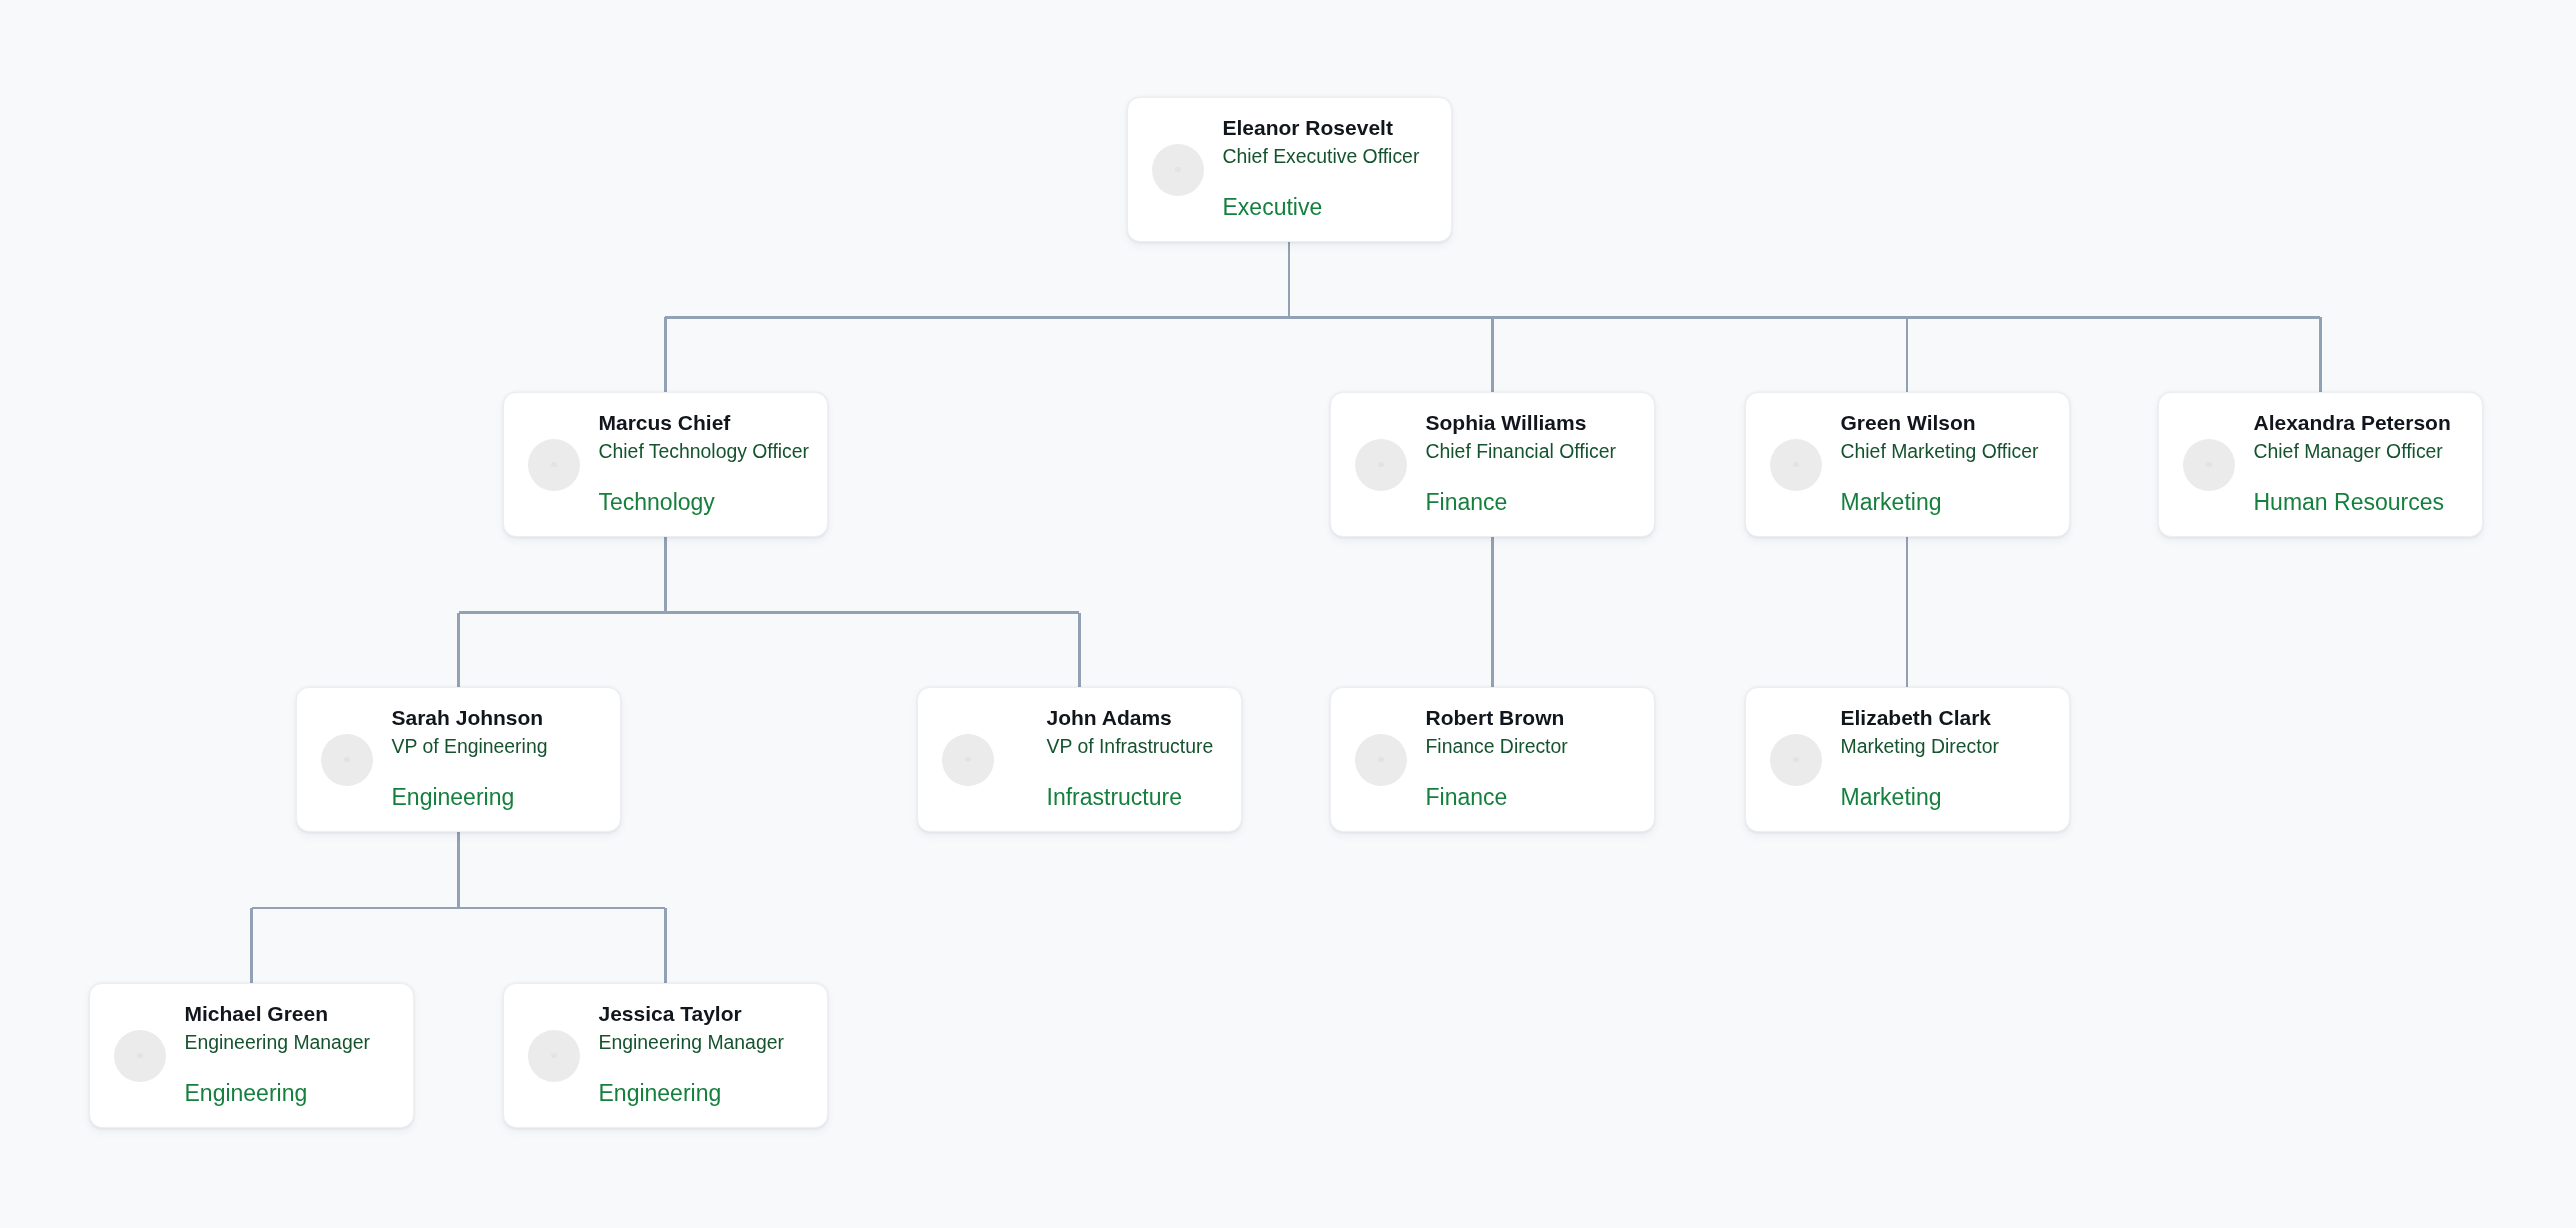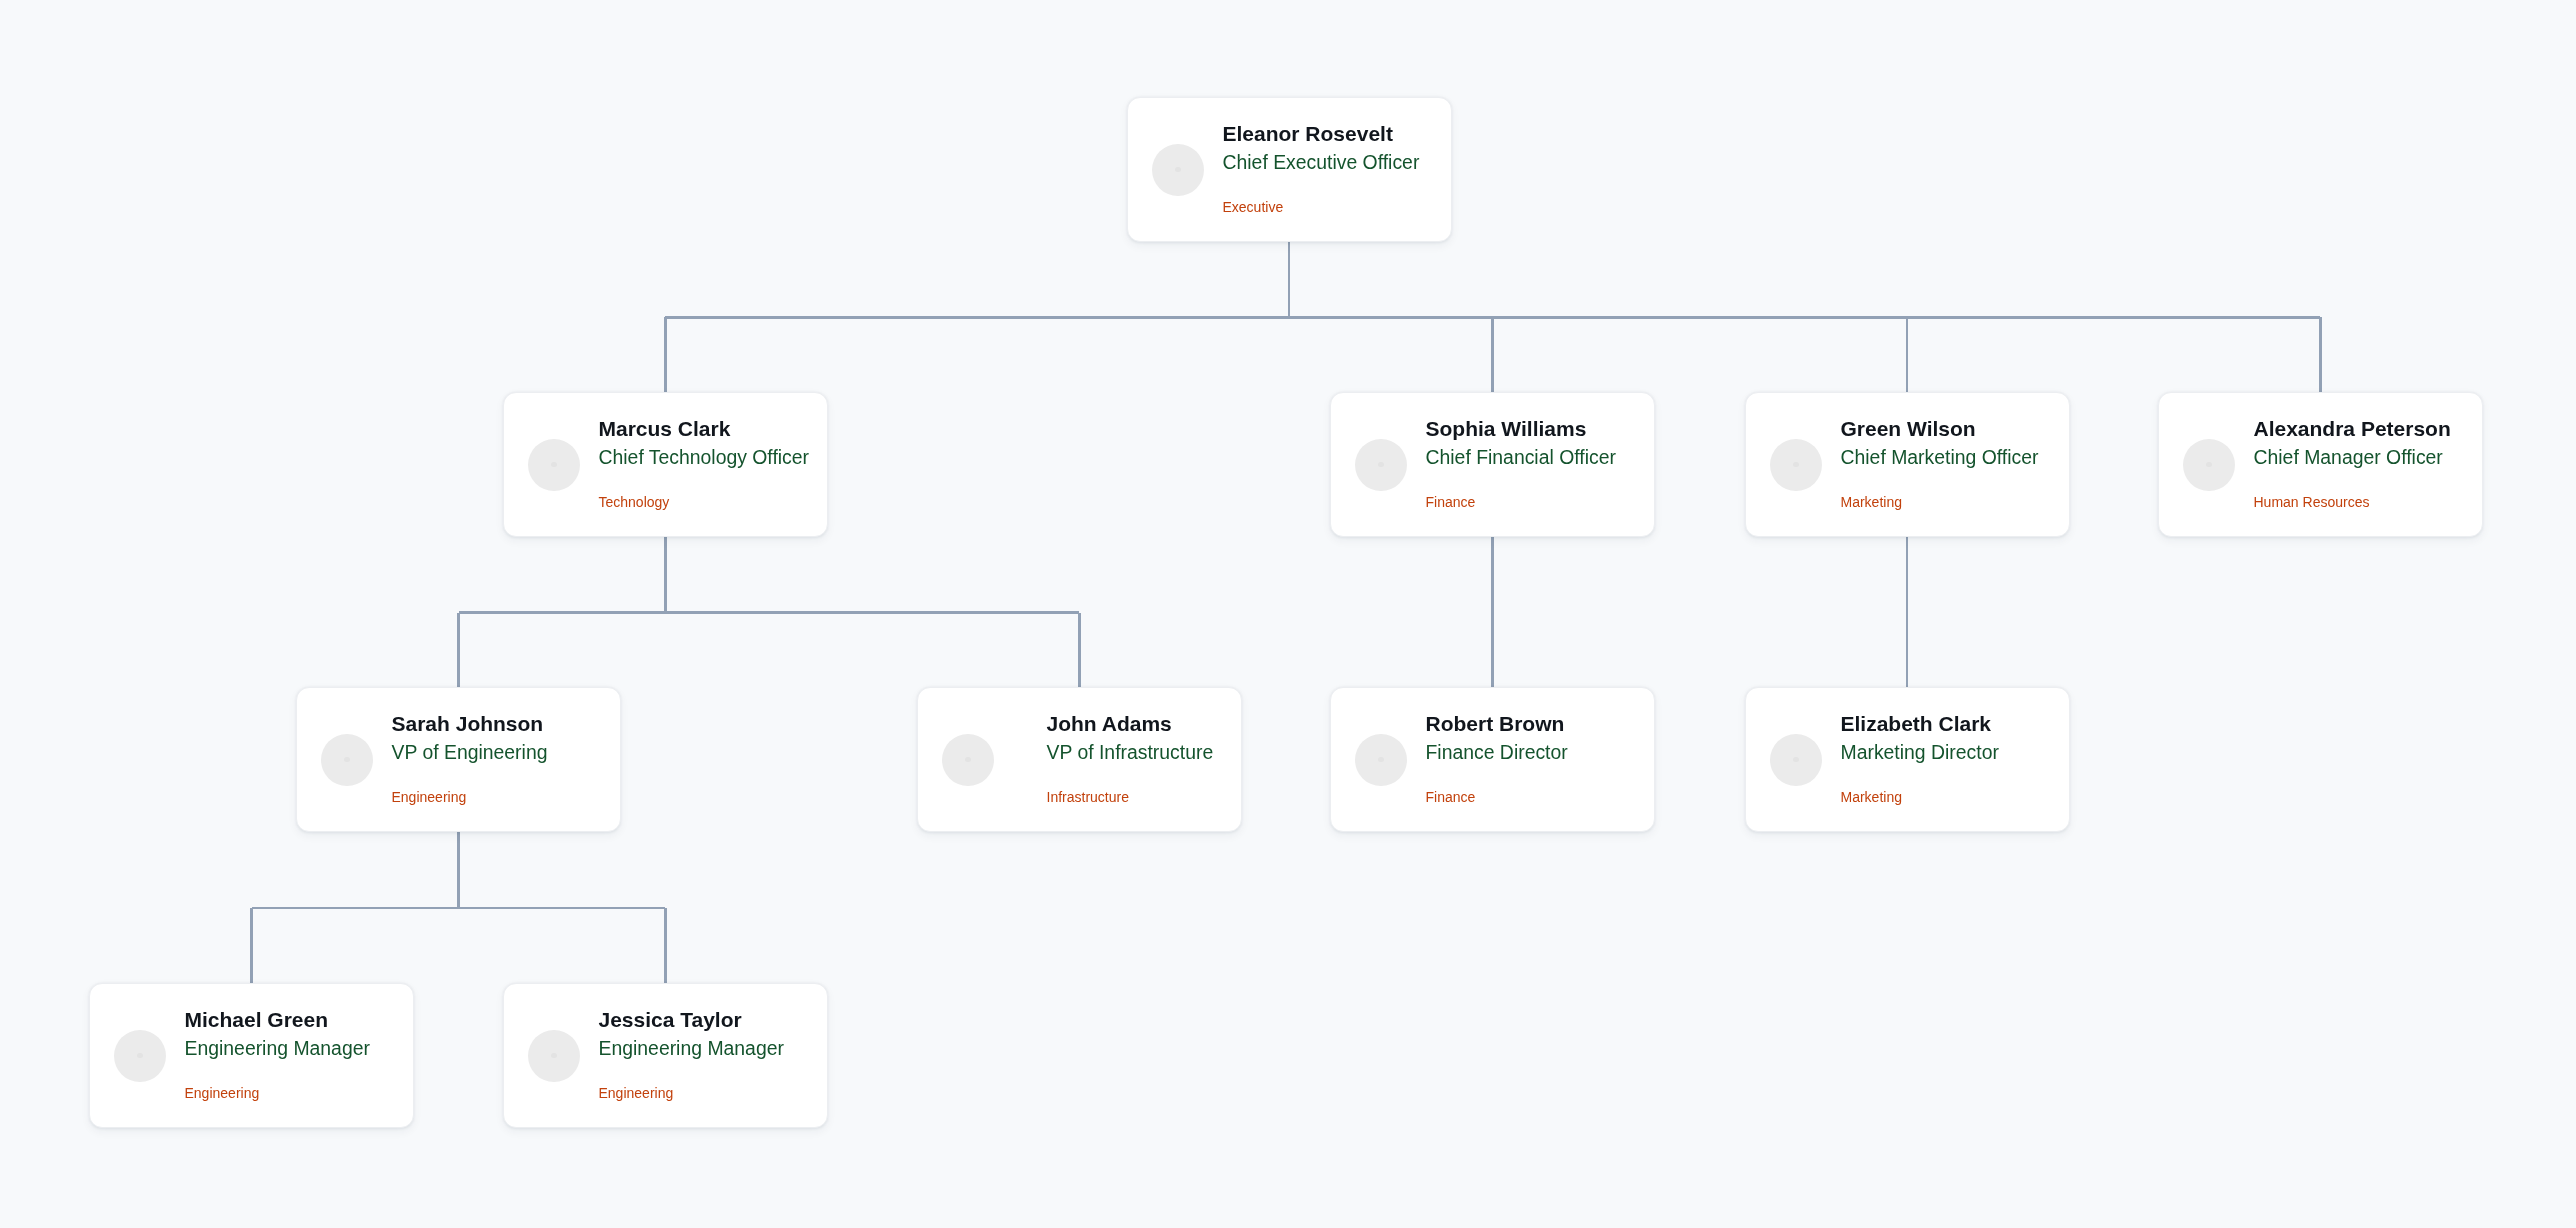--- a/index.html
+++ b/index.html
@@ -74,22 +74,22 @@
     white-space: nowrap;
   }
   .node-title {
     font-size: 19.4px;
     color: #14532d;
     line-height: 1.38;
     white-space: nowrap;
     margin-top: 1.8px;
   }
   .node-dept {
-    font-size: 14px;
-    color: #c2410c;
+    font-size: 23px;
+    color: #15803d;
     line-height: 1.38;
     white-space: nowrap;
     margin-top: 22px;
   }
 </style>
 </head>
 <body>
 
 <div id="chart-root">
 
@@ -117,21 +117,21 @@
     <div class="node-text">
       <span class="node-name">Eleanor Rosevelt</span>
       <span class="node-title">Chief Executive Officer</span>
       <span class="node-dept">Executive</span>
     </div>
   </div>
 
   <div class="node-card" style="left: 503px; top: 392px; width: 325px; height: 145px;">
     <div class="avatar"></div>
     <div class="node-text">
-      <span class="node-name">Marcus Clark</span>
+      <span class="node-name">Marcus Chief</span>
       <span class="node-title">Chief Technology Officer</span>
       <span class="node-dept">Technology</span>
     </div>
   </div>
 
   <div class="node-card" style="left: 1330px; top: 392px; width: 325px; height: 145px;">
     <div class="avatar"></div>
     <div class="node-text">
       <span class="node-name">Sophia Williams</span>
       <span class="node-title">Chief Financial Officer</span>

